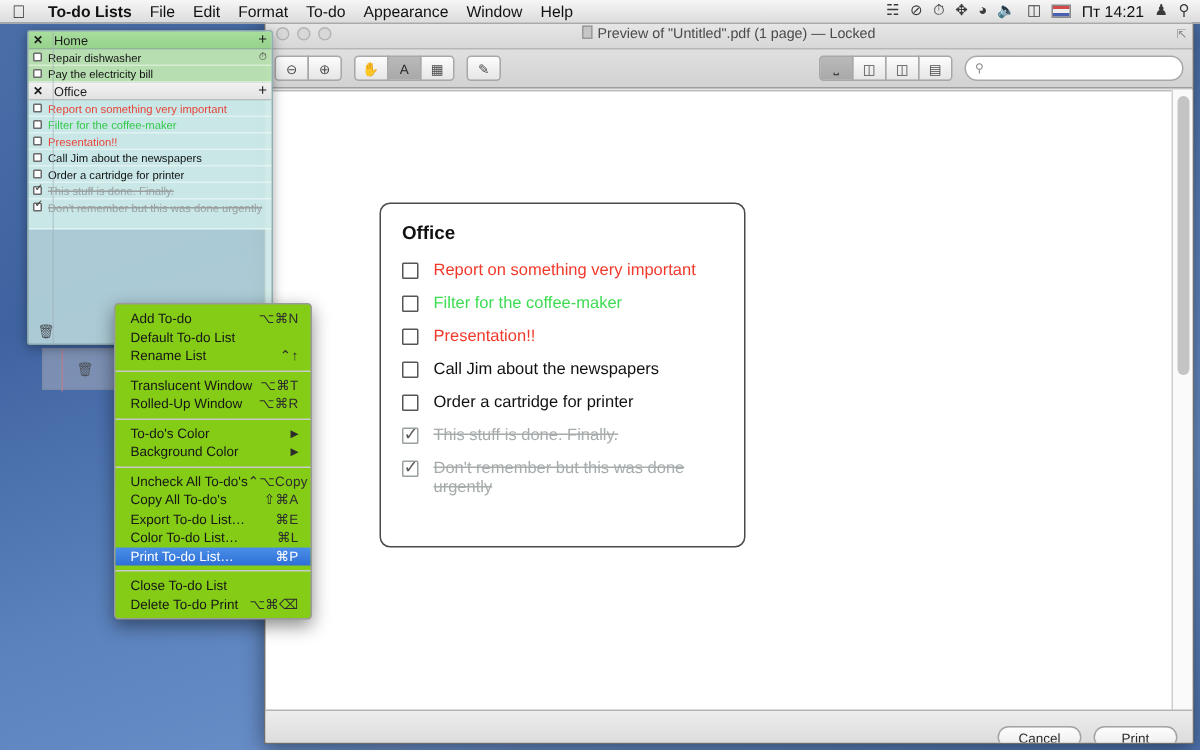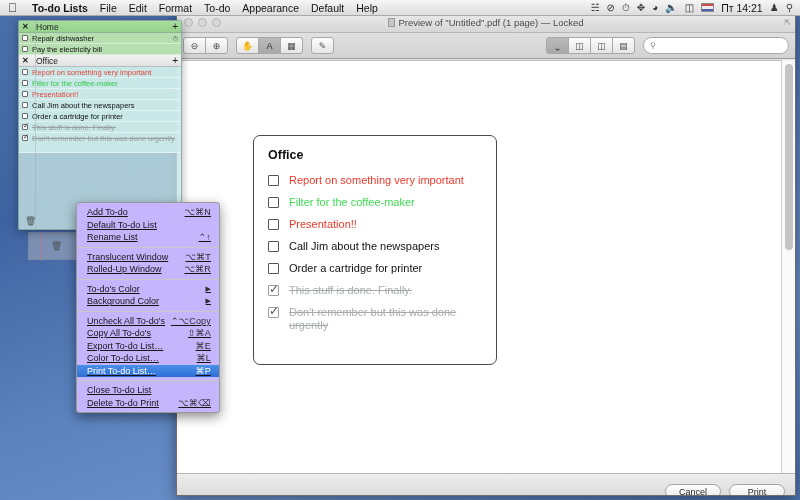--- a/index.html
+++ b/index.html
@@ -187,46 +187,46 @@
   .ftbtn {
     width: 56px; height: 15px; border-radius: 8px;
     background: linear-gradient(to bottom, #fdfdfd, #ececec);
     border: 1px solid #a4a4a4;
     font-size: 9px; color: #2a2a2a;
     display: flex; align-items: center; justify-content: center; margin-top: 14px;
   }
 
   
   #ctx-menu {
-    position: absolute; left: 76px; top: 202px; width: 144px;
-    background: #c4b5fd;
+    position: absolute; left: 76px; top: 202px; width: 132px;
+    background: #84cc16;
     border: 1px solid #9a9a9a; border-radius: 3px;
     box-shadow: 0 4px 12px rgba(0,0,0,0.45);
-    z-index: 80; padding: 3px 0; font-size: 9px; color: #161616; text-decoration: underline;
+    z-index: 80; padding: 3px 0; font-size: 9px; color: #161616;
   }
   .mi { display: flex; align-items: center; height: 12.5px; padding: 0 8px 0 10px; white-space: nowrap; }
   .mi .mlabel { flex: 1; }
   .mi .mkey { color: #2c2c2c; font-size: 9px; letter-spacing: 0.2px; }
   .mi .arrow { font-size: 7px; color: #2c2c2c; }
   .mi.sel { background: linear-gradient(to bottom, #4a8fe8, #2f6fd6); color: #fff; }
   .mi.sel .mkey { color: #fff; }
   .msep { height: 1px; background: #c9c9c9; margin: 3px 0; }
 </style>
 </head>
 <body>
 
 <div id="menubar">
   <span id="apple-logo"></span>
   <span class="mb-item app">To-do Lists</span>
   <span class="mb-item">File</span>
   <span class="mb-item">Edit</span>
   <span class="mb-item">Format</span>
   <span class="mb-item">To-do</span>
   <span class="mb-item">Appearance</span>
-  <span class="mb-item">Default</span>
+  <span class="mb-item">Window</span>
   <span class="mb-item">Help</span>
 
   <div id="menubar-right">
     <span class="mb-icon">☵</span>
     <span class="mb-icon">⊘</span>
     <span class="mb-icon">⏱</span>
     <span class="mb-icon">✥</span>
     <span class="mb-icon">◕</span>
     <span class="mb-icon">🔈</span>
     <span class="mb-icon">◫</span>

